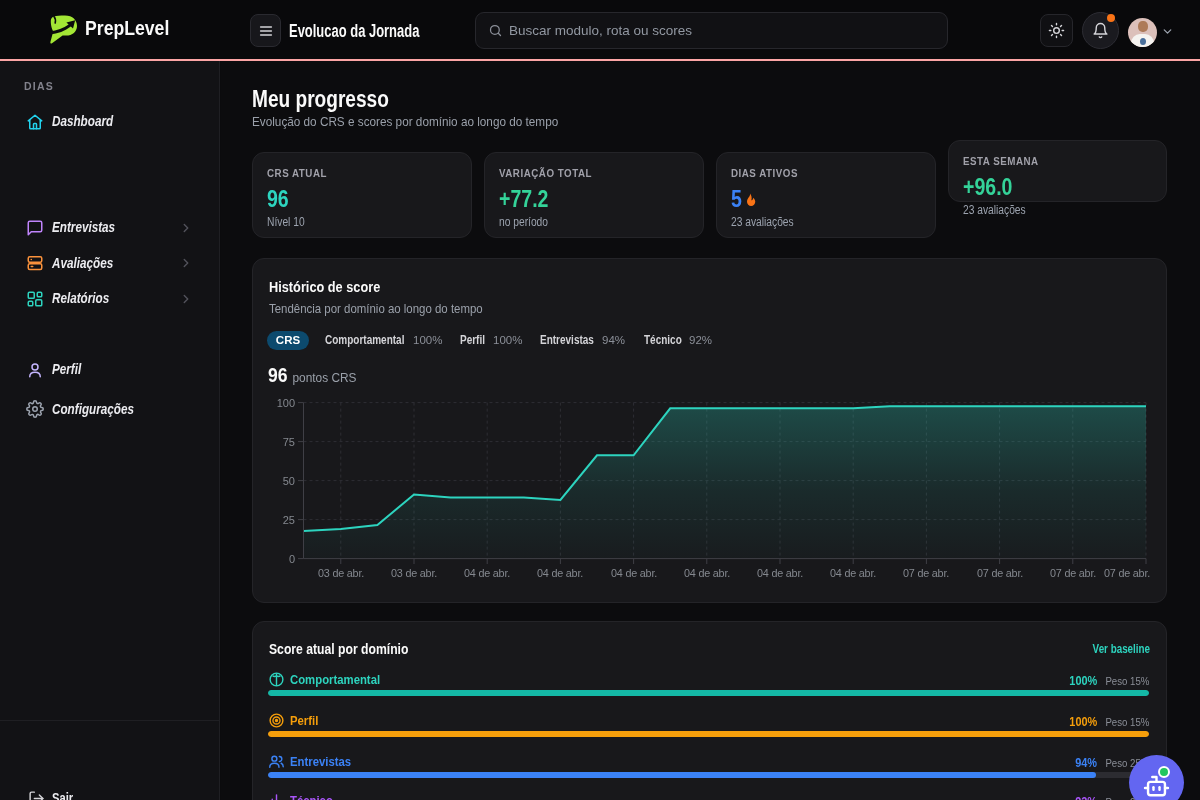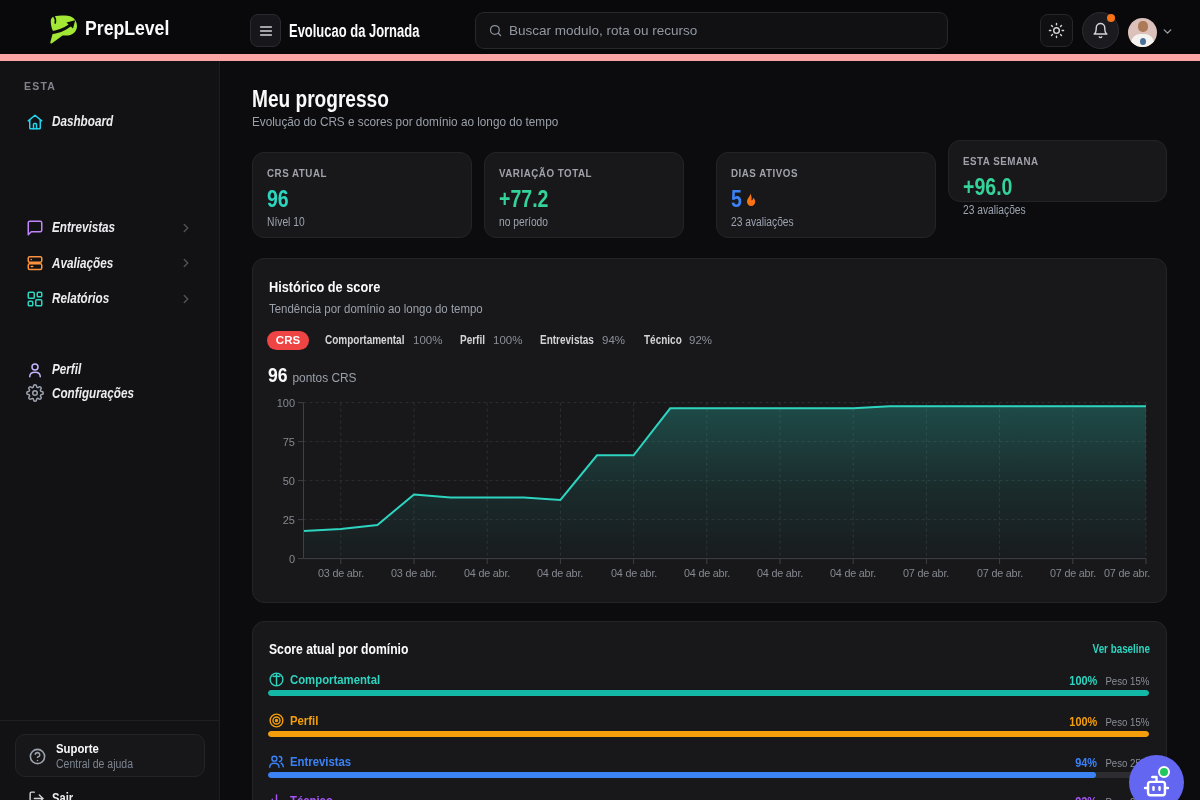--- a/index.html
+++ b/index.html
@@ -1,18 +1,18 @@
 <!DOCTYPE html>
 <html><head>
 <meta charset="utf-8">
 <style>
 * { margin:0; padding:0; box-sizing:border-box; }
 html,body { width:1200px; height:800px; overflow:hidden; background:#0b0b0d; font-family:"Liberation Sans", sans-serif; }
 .abs { position:absolute; }
-#header { position:absolute; left:0; top:0; width:1200px; height:61px; background:#09090b; border-bottom:7px solid #fca5a5; z-index:5; }
+#header { position:absolute; left:0; top:0; width:1200px; height:61px; background:#09090b; border-bottom:2px solid #fca5a5; z-index:5; }
 #sidebar { position:absolute; left:0; top:61px; width:220px; height:739px; background:#121215; border-right:1px solid #1f1f23; z-index:4; }
 #main { position:absolute; left:221px; top:61px; width:979px; height:739px; background:#0c0c0e; }
 .card { position:absolute; background:#18181b; border:1px solid #242428; border-radius:12px; }
 .statlabel { font-size:11.5px; font-weight:700; letter-spacing:0.6px; color:#a1a1aa; transform:scaleX(0.85); transform-origin:0 50%; white-space:nowrap; }
 .statsub { font-size:12.5px; color:#9ca3af; transform:scaleX(0.82); transform-origin:0 50%; white-space:nowrap; }
 .mi { position:absolute; left:16px; width:187px; height:32px; border-radius:9px;font-style:italic; }
 .mi .ico { position:absolute; left:10px; top:7px; width:18px; height:18px; }
 .mi .lbl { position:absolute; left:36px; top:6.5px; font-size:15px; font-weight:700; color:#ececf0; transform:scaleX(0.78); transform-origin:0 50%; white-space:nowrap; }
 .mi .chev { position:absolute; right:10px; top:9px; width:14px; height:14px; }
 .trow { position:absolute; left:268px; width:881px; height:40px; }
@@ -42,21 +42,21 @@
         <line x1="4" y1="18" x2="20" y2="18"></line>
       </svg>
   </div>
   <div class="abs" style="left:289px;top:21px;font-size:18px;font-weight:700;color:#fafafa;transform:scaleX(0.72);transform-origin:0 0;white-space:nowrap">Evolucao da Jornada</div>
 
   <div class="abs" style="left:475px;top:12px;width:473px;height:37px;background:#111114;border:1px solid #27272c;border-radius:9px">
     <svg style="position:absolute;left:12px;top:10px" width="15" height="15" viewBox="0 0 24 24" fill="none" stroke="#8b8f98" stroke-width="2" stroke-linecap="round">
         <circle cx="11" cy="11" r="7"></circle>
         <line x1="20" y1="20" x2="16.5" y2="16.5"></line>
       </svg>
-    <div class="abs" style="left:33px;top:10px;font-size:13.5px;color:#9298a2">Buscar modulo, rota ou recurso</div>
+    <div class="abs" style="left:33px;top:10px;font-size:13.5px;color:#9298a2">Buscar modulo, rota ou scores</div>
   </div>
 
   <div class="abs" style="left:1040px;top:14px;width:33px;height:33px;border:1px solid #26262b;border-radius:8px;background:#101013">
     <svg style="position:absolute;left:7px;top:7px" width="17" height="17" viewBox="0 0 24 24" fill="none" stroke="#d4d4d8" stroke-width="2" stroke-linecap="round">
         <circle cx="12" cy="12" r="4"></circle>
         <path d="M12 2v2M12 20v2M4.93 4.93l1.41 1.41M17.66 17.66l1.41 1.41M2 12h2M20 12h2M6.34 17.66l-1.41 1.41M19.07 4.93l-1.41 1.41"></path>
       </svg>
   </div>
 
   <div class="abs" style="left:1082px;top:12px;width:37px;height:37px;border:1px solid #2c2c33;border-radius:50%;background:#1a1a1f">
@@ -71,21 +71,21 @@
     <div class="abs" style="left:3px;top:16px;width:23px;height:14px;border-radius:9px 9px 0 0;background:#f5f3f0"></div>
     <div class="abs" style="left:10px;top:3px;width:10px;height:11px;border-radius:45%;background:#ad7a58"></div>
     <div class="abs" style="left:11.5px;top:20px;width:6px;height:7px;border-radius:50%;background:#4a6f9b"></div>
   </div>
   <svg class="abs" style="left:1161px;top:25px" width="13" height="13" viewBox="0 0 24 24" fill="none" stroke="#9ca3af" stroke-width="2.4" stroke-linecap="round" stroke-linejoin="round">
       <path d="M6 9l6 6 6-6"></path>
     </svg>
 </div>
 
 <div id="sidebar">
-  <div class="abs" style="left:24px;top:19px;font-size:10.5px;font-weight:700;letter-spacing:1.2px;color:#82828c">ESTA</div>
+  <div class="abs" style="left:24px;top:19px;font-size:10.5px;font-weight:700;letter-spacing:1.2px;color:#82828c">DIAS</div>
 
   <div class="mi" style="top:44.6px">
     <svg class="ico" viewBox="0 0 24 24" fill="none" stroke="#22d3ee" stroke-width="2" stroke-linecap="round" stroke-linejoin="round">
         <path d="M3 10.5 12 3l9 7.5"></path>
         <path d="M5 9v11a1 1 0 0 0 1 1h12a1 1 0 0 0 1-1V9"></path>
         <path d="M10 21v-6a1 1 0 0 1 1-1h2a1 1 0 0 1 1 1v6"></path>
       </svg>
     <div class="lbl">Dashboard</div>
   </div>
 
@@ -128,57 +128,48 @@
 
 
   <div class="mi" style="top:292.5px">
     <svg class="ico" viewBox="0 0 24 24" fill="none" stroke="#c4b5fd" stroke-width="2" stroke-linecap="round" stroke-linejoin="round">
         <circle cx="12" cy="8" r="4"></circle>
         <path d="M5 21c0-3.9 3.1-6 7-6s7 2.1 7 6"></path>
       </svg>
     <div class="lbl">Perfil</div>
   </div>
 
-  <div class="mi" style="top:316px">
+  <div class="mi" style="top:332px">
     <svg class="ico" viewBox="0 0 24 24" fill="none" stroke="#9ca3af" stroke-width="2" stroke-linecap="round" stroke-linejoin="round">
         <circle cx="12" cy="12" r="3"></circle>
         <path d="M19.4 15a1.65 1.65 0 0 0 .33 1.82l.06.06a2 2 0 1 1-2.83 2.83l-.06-.06a1.65 1.65 0 0 0-1.82-.33 1.65 1.65 0 0 0-1 1.51V21a2 2 0 1 1-4 0v-.09A1.65 1.65 0 0 0 9 19.4a1.65 1.65 0 0 0-1.82.33l-.06.06a2 2 0 1 1-2.83-2.83l.06-.06a1.65 1.65 0 0 0 .33-1.82 1.65 1.65 0 0 0-1.51-1H3a2 2 0 1 1 0-4h.09A1.65 1.65 0 0 0 4.6 9a1.65 1.65 0 0 0-.33-1.82l-.06-.06a2 2 0 1 1 2.83-2.83l.06.06a1.65 1.65 0 0 0 1.82.33H9a1.65 1.65 0 0 0 1-1.51V3a2 2 0 1 1 4 0v.09a1.65 1.65 0 0 0 1 1.51 1.65 1.65 0 0 0 1.82-.33l.06-.06a2 2 0 1 1 2.83 2.83l-.06.06a1.65 1.65 0 0 0-.33 1.82V9a1.65 1.65 0 0 0 1.51 1H21a2 2 0 1 1 0 4h-.09a1.65 1.65 0 0 0-1.51 1z"></path>
       </svg>
     <div class="lbl">Configurações</div>
   </div>
 
   <div class="abs" style="left:0;top:659px;width:220px;border-top:1px solid #1f1f23"></div>
-  <div class="abs" style="left:15px;top:673px;width:190px;height:43px;background:#17171a;border:1px solid #242428;border-radius:10px">
-    <svg class="abs" style="left:12px;top:12px" width="19" height="19" viewBox="0 0 24 24" fill="none" stroke="#9ca3af" stroke-width="2" stroke-linecap="round">
-        <circle cx="12" cy="12" r="9"></circle>
-        <path d="M9.1 9a3 3 0 0 1 5.8 1c0 2-3 3-3 3"></path>
-        <path d="M12 17h.01"></path>
-      </svg>
-    <div class="abs" style="left:40px;top:6px;font-size:13.5px;font-weight:700;color:#fafafa;transform:scaleX(0.84);transform-origin:0 0;white-space:nowrap">Suporte</div>
-    <div class="abs" style="left:40px;top:22px;font-size:12.5px;color:#7d8590;transform:scaleX(0.84);transform-origin:0 0;white-space:nowrap">Central de ajuda</div>
-  </div>
   <div class="abs" style="left:28px;top:729px;width:160px">
     <svg class="abs" style="left:0;top:0" width="17" height="17" viewBox="0 0 24 24" fill="none" stroke="#d4d4d8" stroke-width="2" stroke-linecap="round" stroke-linejoin="round">
         <path d="M9 21H5a2 2 0 0 1-2-2V5a2 2 0 0 1 2-2h4"></path>
         <path d="M16 17l5-5-5-5"></path>
         <path d="M21 12H9"></path>
       </svg>
     <div class="abs" style="left:24px;top:0px;font-size:14px;font-weight:700;color:#ececf0;transform:scaleX(0.8);transform-origin:0 0;white-space:nowrap">Sair</div>
   </div>
 </div>
 
 <div class="abs" style="left:252px;top:86px;font-size:23px;font-weight:700;color:#fafafa;transform:scaleX(0.83);transform-origin:0 0;white-space:nowrap">Meu progresso</div>
 <div class="abs" style="left:252px;top:114px;font-size:13.5px;color:#9aa0aa;transform:scaleX(0.87);transform-origin:0 0;white-space:nowrap">Evolução do CRS e scores por domínio ao longo do tempo</div>
 
 <div class="card" style="left:252px;top:152px;width:220px;height:86px">
   <div class="abs statlabel" style="left:14px;top:13.5px">CRS ATUAL</div>
   <div class="abs" style="left:14px;top:33px;font-size:23px;font-weight:700;transform:scaleX(0.85);transform-origin:0 50%;color:#2dd4bf">96</div>
   <div class="abs statsub" style="left:14px;top:62px">Nível 10</div>
 </div>
-<div class="card" style="left:484px;top:152px;width:200px;height:86px">
+<div class="card" style="left:484px;top:152px;width:220px;height:86px">
   <div class="abs statlabel" style="left:14px;top:13.5px">VARIAÇÃO TOTAL</div>
   <div class="abs" style="left:14px;top:33px;font-size:23px;font-weight:700;transform:scaleX(0.85);transform-origin:0 50%;color:#34d399">+77.2</div>
   <div class="abs statsub" style="left:14px;top:62px">no período</div>
 </div>
 <div class="card" style="left:716px;top:152px;width:220px;height:86px">
   <div class="abs statlabel" style="left:14px;top:13.5px">DIAS ATIVOS</div>
   <div class="abs" style="left:14px;top:33px;font-size:23px;font-weight:700;transform:scaleX(0.85);transform-origin:0 50%;color:#3b82f6">5</div>
   <svg class="abs" style="left:24px;top:39px" width="18" height="18" viewBox="0 0 24 24" fill="#f97316">
       <path d="M12 2c1 4-4 6-4 11a5.5 5.5 0 0 0 11 0c0-2-1-4-2.5-5.5C16 9.5 15 11 13.8 11 15 7 13.5 4 12 2z"></path>
     </svg>
@@ -186,21 +177,21 @@
 </div>
 <div class="card" style="left:948px;top:140px;width:219px;height:62px">
   <div class="abs statlabel" style="left:14px;top:13.5px">ESTA SEMANA</div>
   <div class="abs" style="left:14px;top:33px;font-size:23px;font-weight:700;transform:scaleX(0.85);transform-origin:0 50%;color:#34d399">+96.0</div>
   <div class="abs statsub" style="left:14px;top:62px">23 avaliações</div>
 </div>
 
 <div class="card" style="left:252px;top:258px;width:915px;height:345px">
   <div class="abs" style="left:16px;top:19px;font-size:15px;font-weight:700;color:#fafafa;transform:scaleX(0.85);transform-origin:0 0;white-space:nowrap">Histórico de score</div>
   <div class="abs" style="left:16px;top:42px;font-size:13px;color:#9aa0aa;transform:scaleX(0.88);transform-origin:0 0;white-space:nowrap">Tendência por domínio ao longo do tempo</div>
-  <div class="abs" style="left:14px;top:72px;width:42px;height:19px;background:#ef4444;border-radius:10px;text-align:center;font-size:11.5px;font-weight:700;color:#fff;line-height:19px">CRS</div>
+  <div class="abs" style="left:14px;top:72px;width:42px;height:19px;background:#0c4a6e;border-radius:10px;text-align:center;font-size:11.5px;font-weight:700;color:#fff;line-height:19px">CRS</div>
   <div class="abs" style="left:72px;top:74px;font-size:12.5px;font-weight:700;color:#d4d4d8;transform:scaleX(0.8);transform-origin:0 0;white-space:nowrap">Comportamental</div>
   <div class="abs" style="left:160px;top:74.5px;font-size:11.5px;color:#8b8f98">100%</div>
   <div class="abs" style="left:207px;top:74px;font-size:12.5px;font-weight:700;color:#d4d4d8;transform:scaleX(0.8);transform-origin:0 0;white-space:nowrap">Perfil</div>
   <div class="abs" style="left:240px;top:74.5px;font-size:11.5px;color:#8b8f98">100%</div>
   <div class="abs" style="left:287px;top:74px;font-size:12.5px;font-weight:700;color:#d4d4d8;transform:scaleX(0.8);transform-origin:0 0;white-space:nowrap">Entrevistas</div>
   <div class="abs" style="left:349px;top:74.5px;font-size:11.5px;color:#8b8f98">94%</div>
   <div class="abs" style="left:391px;top:74px;font-size:12.5px;font-weight:700;color:#d4d4d8;transform:scaleX(0.8);transform-origin:0 0;white-space:nowrap">Técnico</div>
   <div class="abs" style="left:436px;top:74.5px;font-size:11.5px;color:#8b8f98">92%</div>
   <div class="abs" style="left:15px;top:105px;font-size:20px;font-weight:700;color:#fafafa;transform:scaleX(0.88);transform-origin:0 50%;white-space:nowrap">96 <span style="font-size:13.5px;font-weight:400;color:#9aa0aa">pontos CRS</span></div>
 </div>

